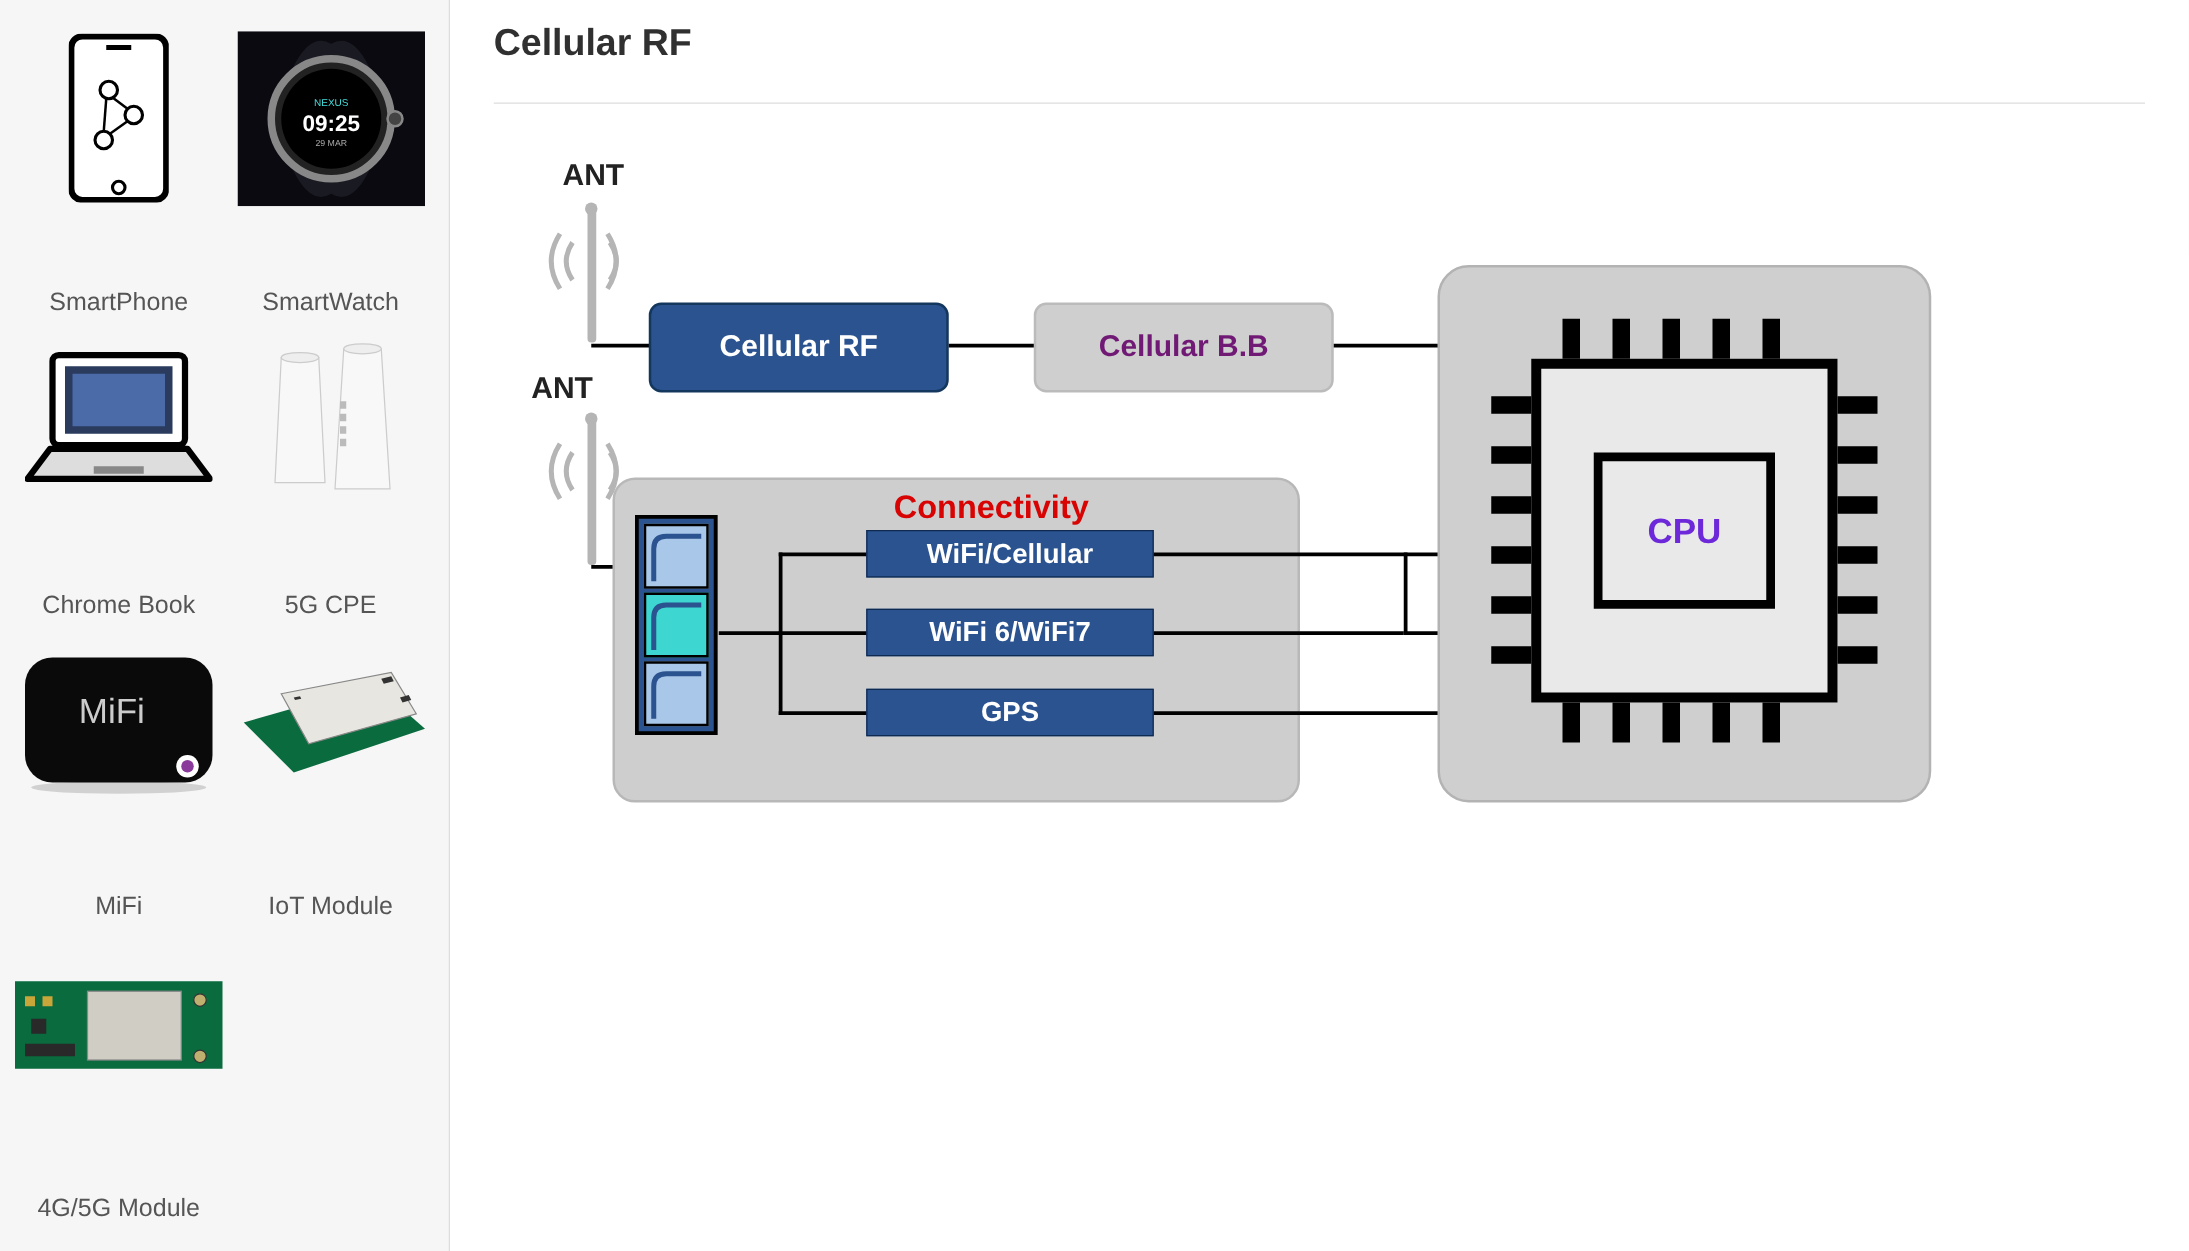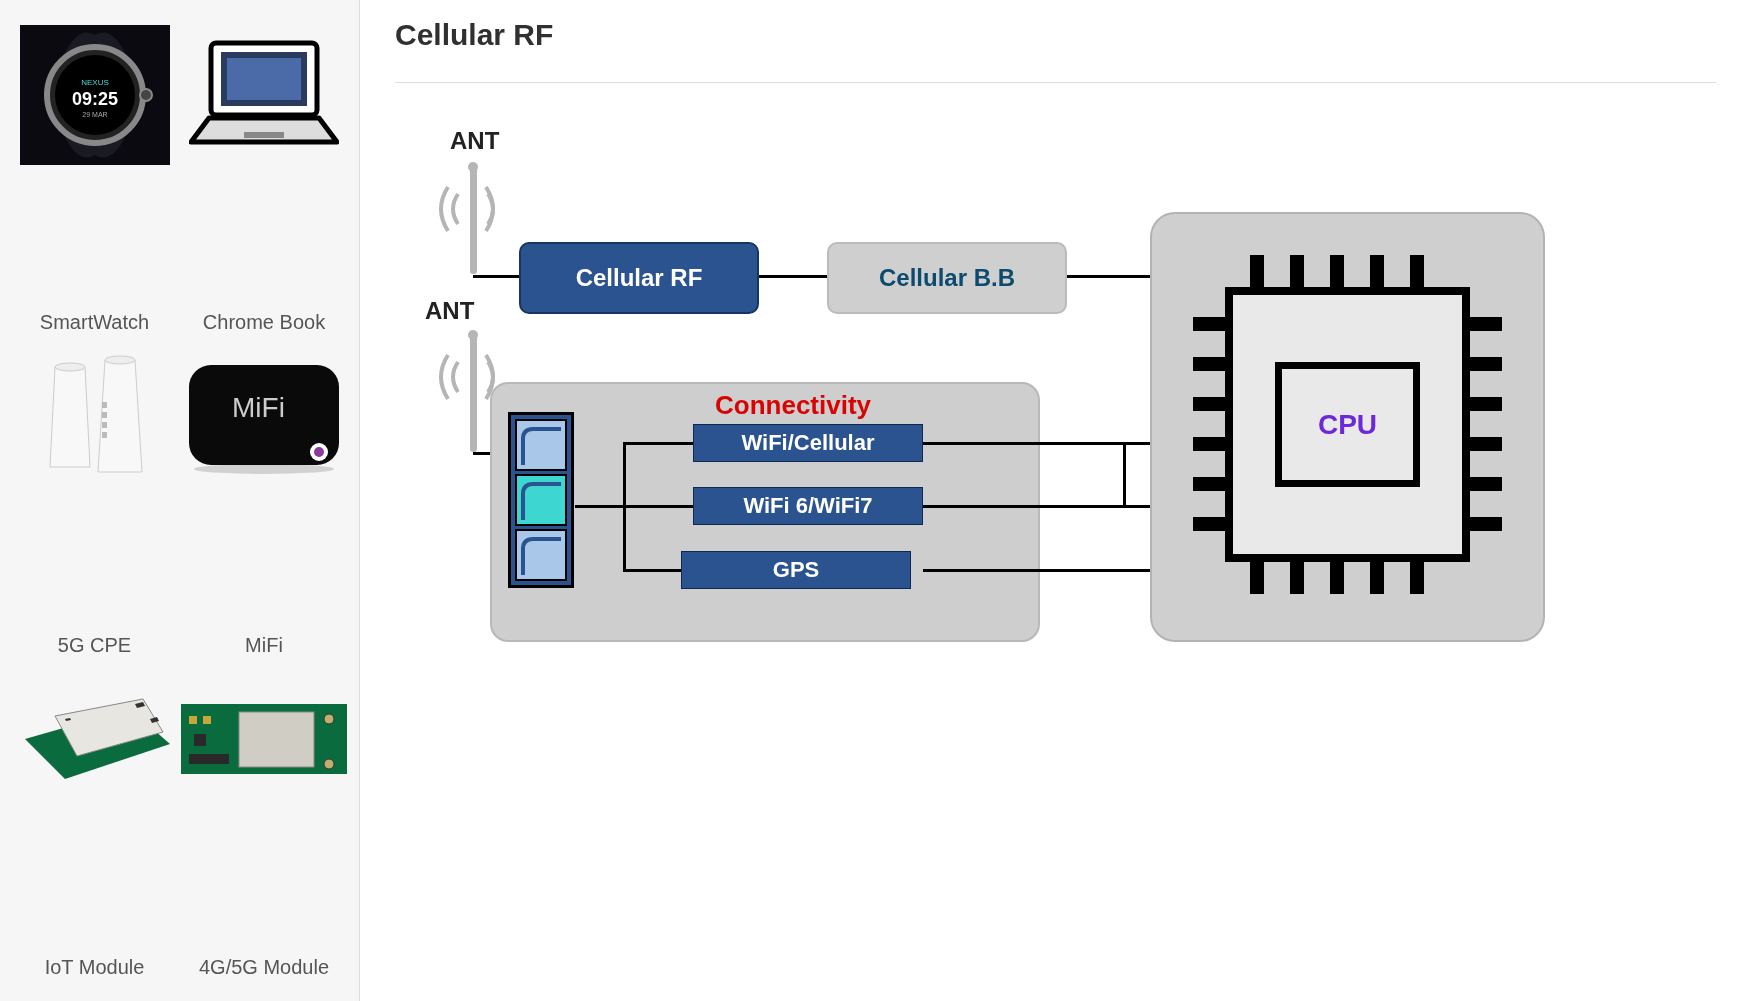--- a/index.html
+++ b/index.html
@@ -17,21 +17,21 @@
     .main-title { font-size: 30px; font-weight: 700; color: #303030; }
     .main-hr { border: none; border-top: 1px solid #ddd; margin-top: 30px; }
     
     .diagram { position: relative; width: 100%; height: 800px; margin-top: 44px; }
     .diag-el { position: absolute; }
     
     .ant-label { font-size: 24px; font-weight: 700; color: #222; }
     
     .block { border-radius: 10px; display: flex; align-items: center; justify-content: center; font-size: 24px; font-weight: 700; }
     .block-blue { background: #2a538f; color: #fff; border: 2px solid #14375e; }
-    .block-gray { background: #cfcfcf; color: #0c4a6e; border: 2px solid #bbb; }
+    .block-gray { background: #cfcfcf; color: #701a75; border: 2px solid #bbb; }
     
     .conn-box { background: #cecece; border: 2px solid #b8b8b8; border-radius: 18px; }
     .conn-title { position: absolute; color: #d80404; font-weight: 700; font-size: 26px; }
     .conn-item { position: absolute; background: #2a538f; color: #fff; font-size: 22px; font-weight: 600; display:flex; align-items:center; justify-content:center; border: 1.5px solid #0f2a50; }
     
     .filter-stack { position: absolute; background: #2a538f; border: 3px solid #000; padding: 4px; display:flex; flex-direction:column; gap:3px;}
     .filter-cell { width: 52px; height: 52px; border: 2px solid #000; }
     .fc1 { background:#a9c7e8;}
     .fc2 { background:#3dd6d0;}
     .fc3 { background:#a9c7e8;}
@@ -42,20 +42,36 @@
     .cpu-pin { position: absolute; background: #000; }
     
     .wire { position: absolute; background: #000; }
   </style>
 </head>
 <body>
 
 <div class="container">
   <div class="sidebar">
 
+    <div class="sidebar-item">
+      <div class="sidebar-icon-wrap">
+        <svg width="80" height="135" viewBox="0 0 80 135">
+          <rect x="2" y="2" width="76" height="131" rx="9" fill="#fff" stroke="#000" stroke-width="5"></rect>
+          <rect x="30" y="9" width="20" height="4" fill="#000"></rect>
+          <circle cx="40" cy="123" r="5" fill="none" stroke="#000" stroke-width="2.5"></circle>
+          <circle cx="32" cy="45" r="7" fill="none" stroke="#000" stroke-width="2.5"></circle>
+          <circle cx="52" cy="65" r="7" fill="none" stroke="#000" stroke-width="2.5"></circle>
+          <circle cx="28" cy="85" r="7" fill="none" stroke="#000" stroke-width="2.5"></circle>
+          <line x1="35" y1="51" x2="47" y2="60" stroke="#000" stroke-width="2"></line>
+          <line x1="47" y1="70" x2="33" y2="80" stroke="#000" stroke-width="2"></line>
+          <line x1="28" y1="78" x2="30" y2="52" stroke="#000" stroke-width="2"></line>
+        </svg>
+      </div>
+      <div class="sidebar-label">SmartPhone</div>
+    </div>
 
     <div class="sidebar-item">
       <div class="sidebar-icon-wrap">
         <svg width="150" height="140" viewBox="0 0 150 140">
           <rect x="0" y="0" width="150" height="140" fill="#0a0a10"></rect>
           <path d="M30 70 Q 50 -5 75 10 Q 100 -5 120 70 Q 100 145 75 130 Q 50 145 30 70" fill="#1a1a22"></path>
           <circle cx="75" cy="70" r="48" fill="#222" stroke="#888" stroke-width="6"></circle>
           <circle cx="75" cy="70" r="40" fill="#000"></circle>
           <text x="75" y="60" fill="#4dd" font-size="8" text-anchor="middle">NEXUS</text>
           <text x="75" y="80" fill="#fff" font-size="18" font-weight="bold" text-anchor="middle">09:25</text>
@@ -198,21 +214,21 @@
       <div class="wire" style="left:228px; top:315px; width:72px; height:3px;"></div>
       <div class="wire" style="left:228px; top:378px; width:72px; height:3px;"></div>
       <div class="wire" style="left:228px; top:442px; width:72px; height:3px;"></div>
 
       <div class="diag-el conn-item" style="left:298px; top:297px; width:230px; height:38px;">
           <span>WiFi/Cellular</span>
         </div>
       <div class="diag-el conn-item" style="left:298px; top:360px; width:230px; height:38px;">
           <span>WiFi 6/WiFi7</span>
         </div>
-      <div class="diag-el conn-item" style="left:286px; top:424px; width:230px; height:38px;">
+      <div class="diag-el conn-item" style="left:298px; top:424px; width:230px; height:38px;">
           <span>GPS</span>
         </div>
 
       <div class="wire" style="left:528px; top:315px; width:230px; height:3px;"></div>
       <div class="wire" style="left:528px; top:378px; width:200px; height:3px;"></div>
       <div class="wire" style="left:728px; top:315px; width:3px; height:65px;"></div>
       <div class="wire" style="left:528px; top:442px; width:230px; height:3px;"></div>
       <div class="wire" style="left:728px; top:378px; width:30px; height:3px;"></div>
 
       <div class="diag-el cpu-box" style="left:755px; top:85px; width:395px; height:430px;"></div>

